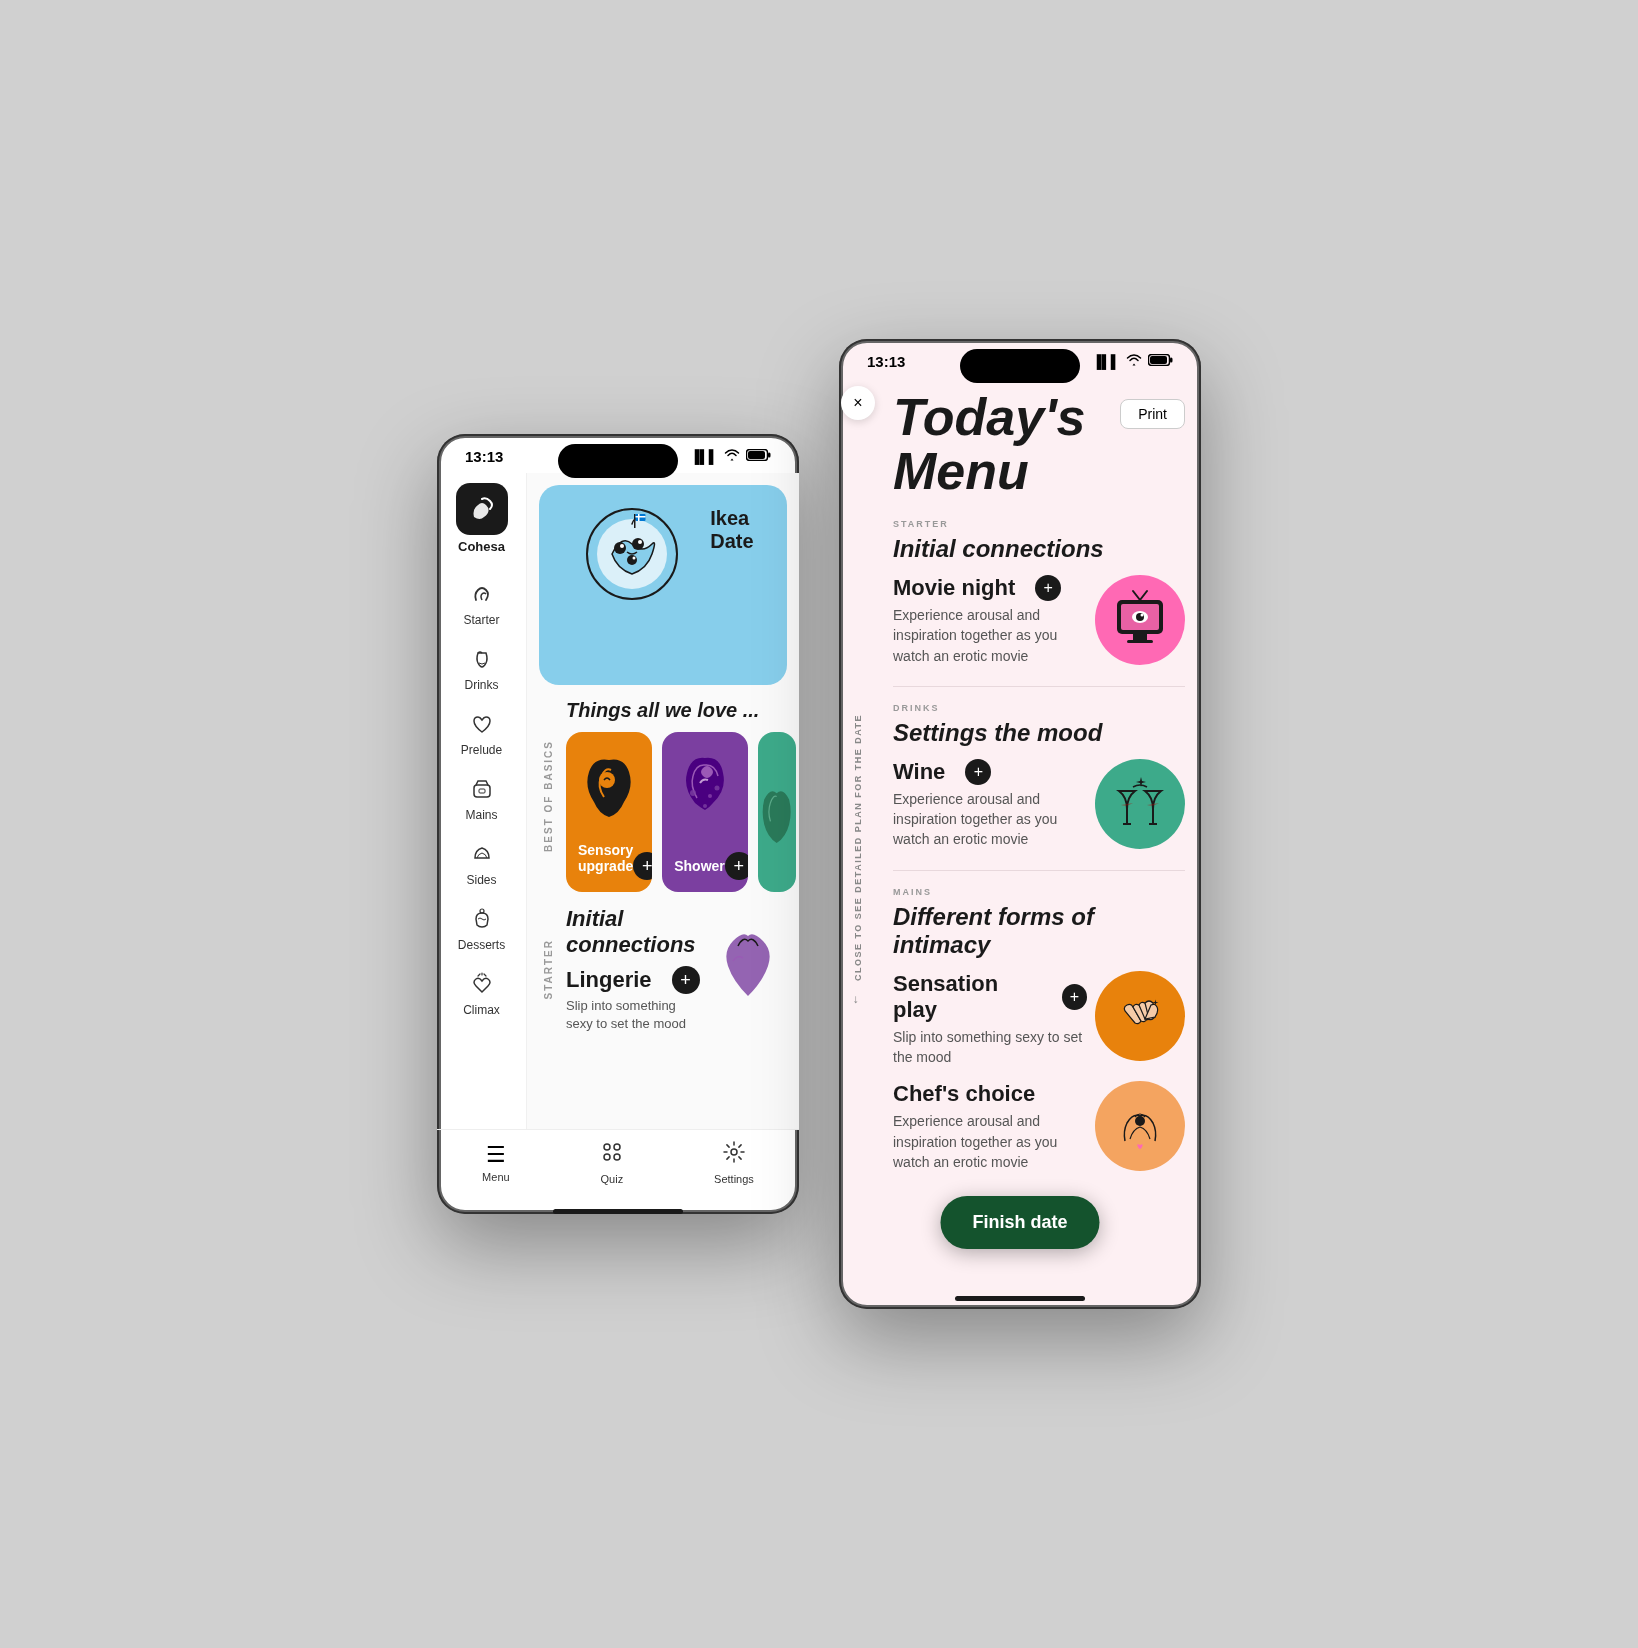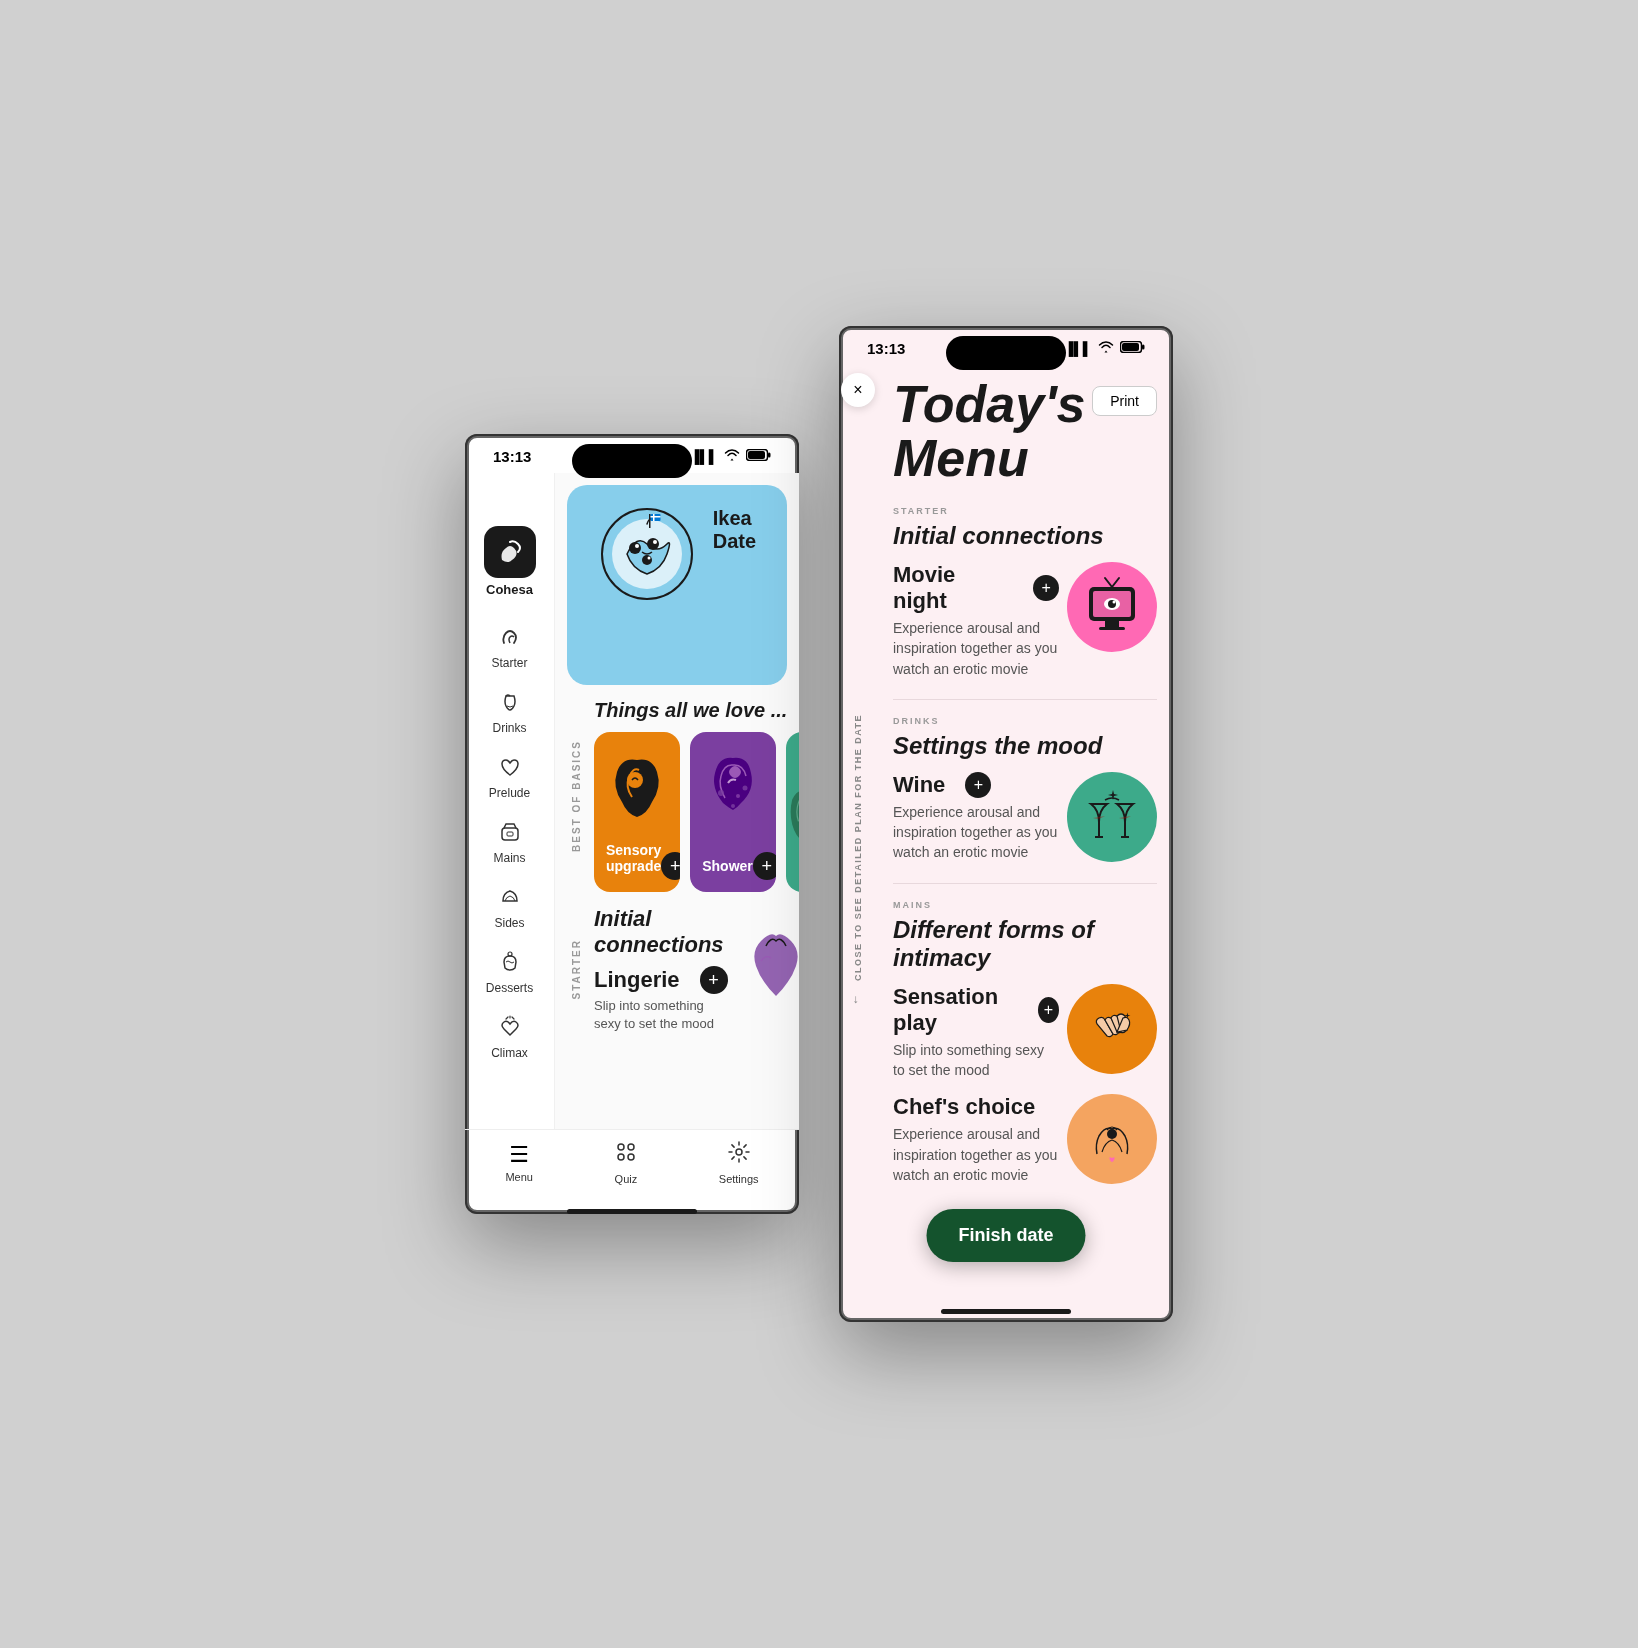--- a/index.html
+++ b/index.html
@@ -9,24 +9,24 @@
       justify-content: center;
       align-items: center;
       min-height: 100vh;
       font-family: -apple-system, BlinkMacSystemFont, 'Helvetica Neue', Arial, sans-serif;
       gap: 40px;
       padding: 40px;
     }
 
     
     .phone {
-      width: 334px;
+      width: 362px;
       min-height: 780px;
       background: #fff;
-      border-radius: 12px;
+      border-radius: 28px;
       box-shadow: 0 30px 80px rgba(0,0,0,0.35), inset 0 0 0 2px #333, inset 0 0 0 4px #666;
       overflow: hidden;
       position: relative;
       display: flex;
       flex-direction: column;
     }
 
     .status-bar {
       display: flex;
       justify-content: space-between;
@@ -70,21 +70,20 @@
       align-items: center;
       padding: 10px 0;
       flex-shrink: 0;
     }
 
     .logo-area {
       display: flex;
       flex-direction: column;
       align-items: center;
       margin-bottom: 16px;
-      margin-top: 43px;
     }
 
     .logo-circle {
       width: 52px;
       height: 52px;
       background: #1a1a1a;
       border-radius: 14px;
       display: flex;
       align-items: center;
       justify-content: center;

